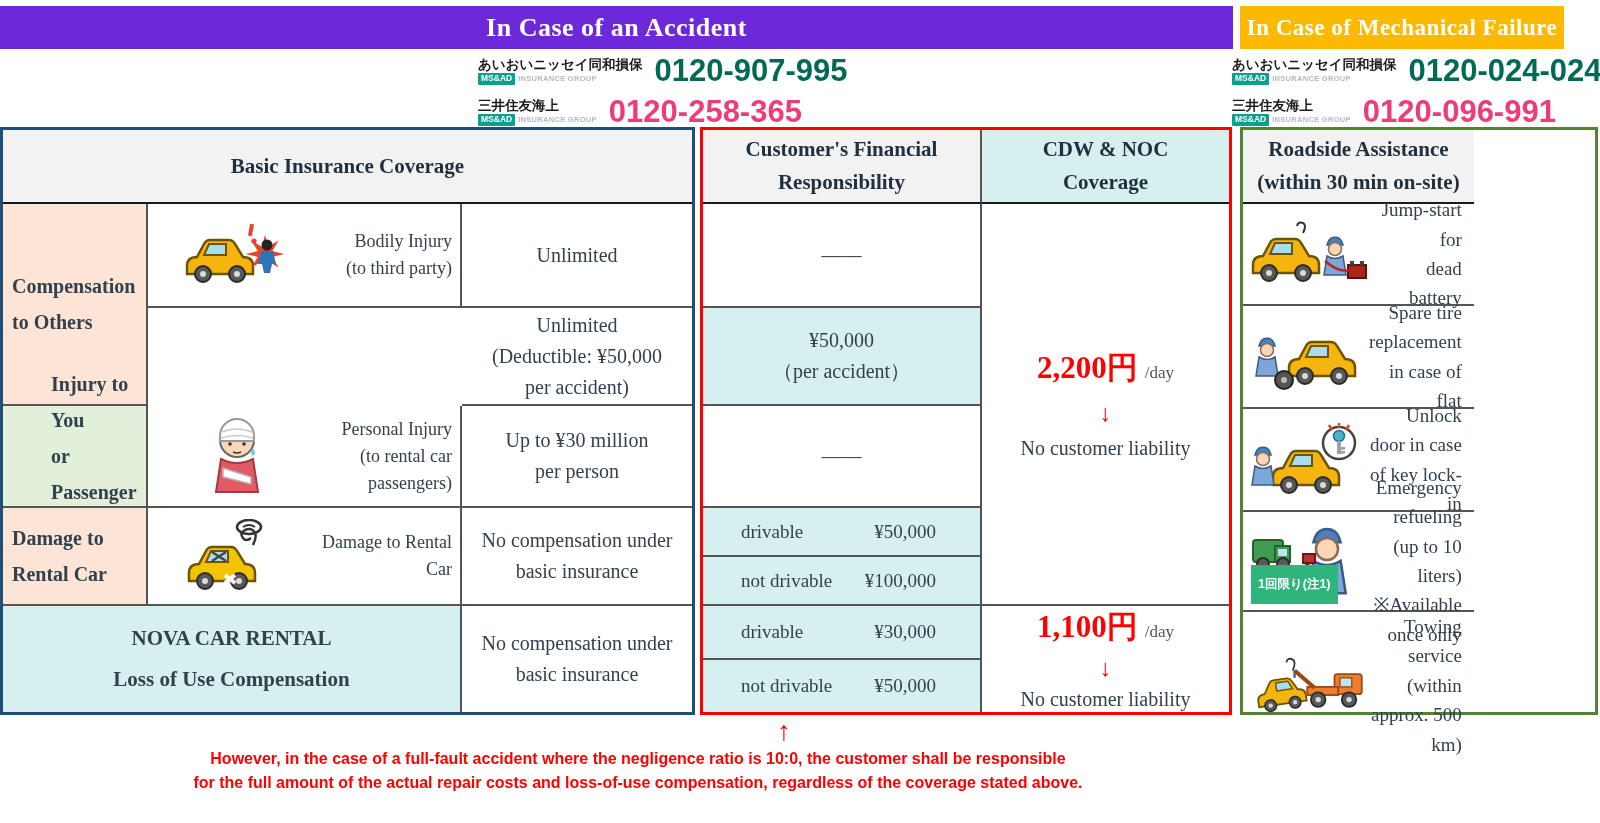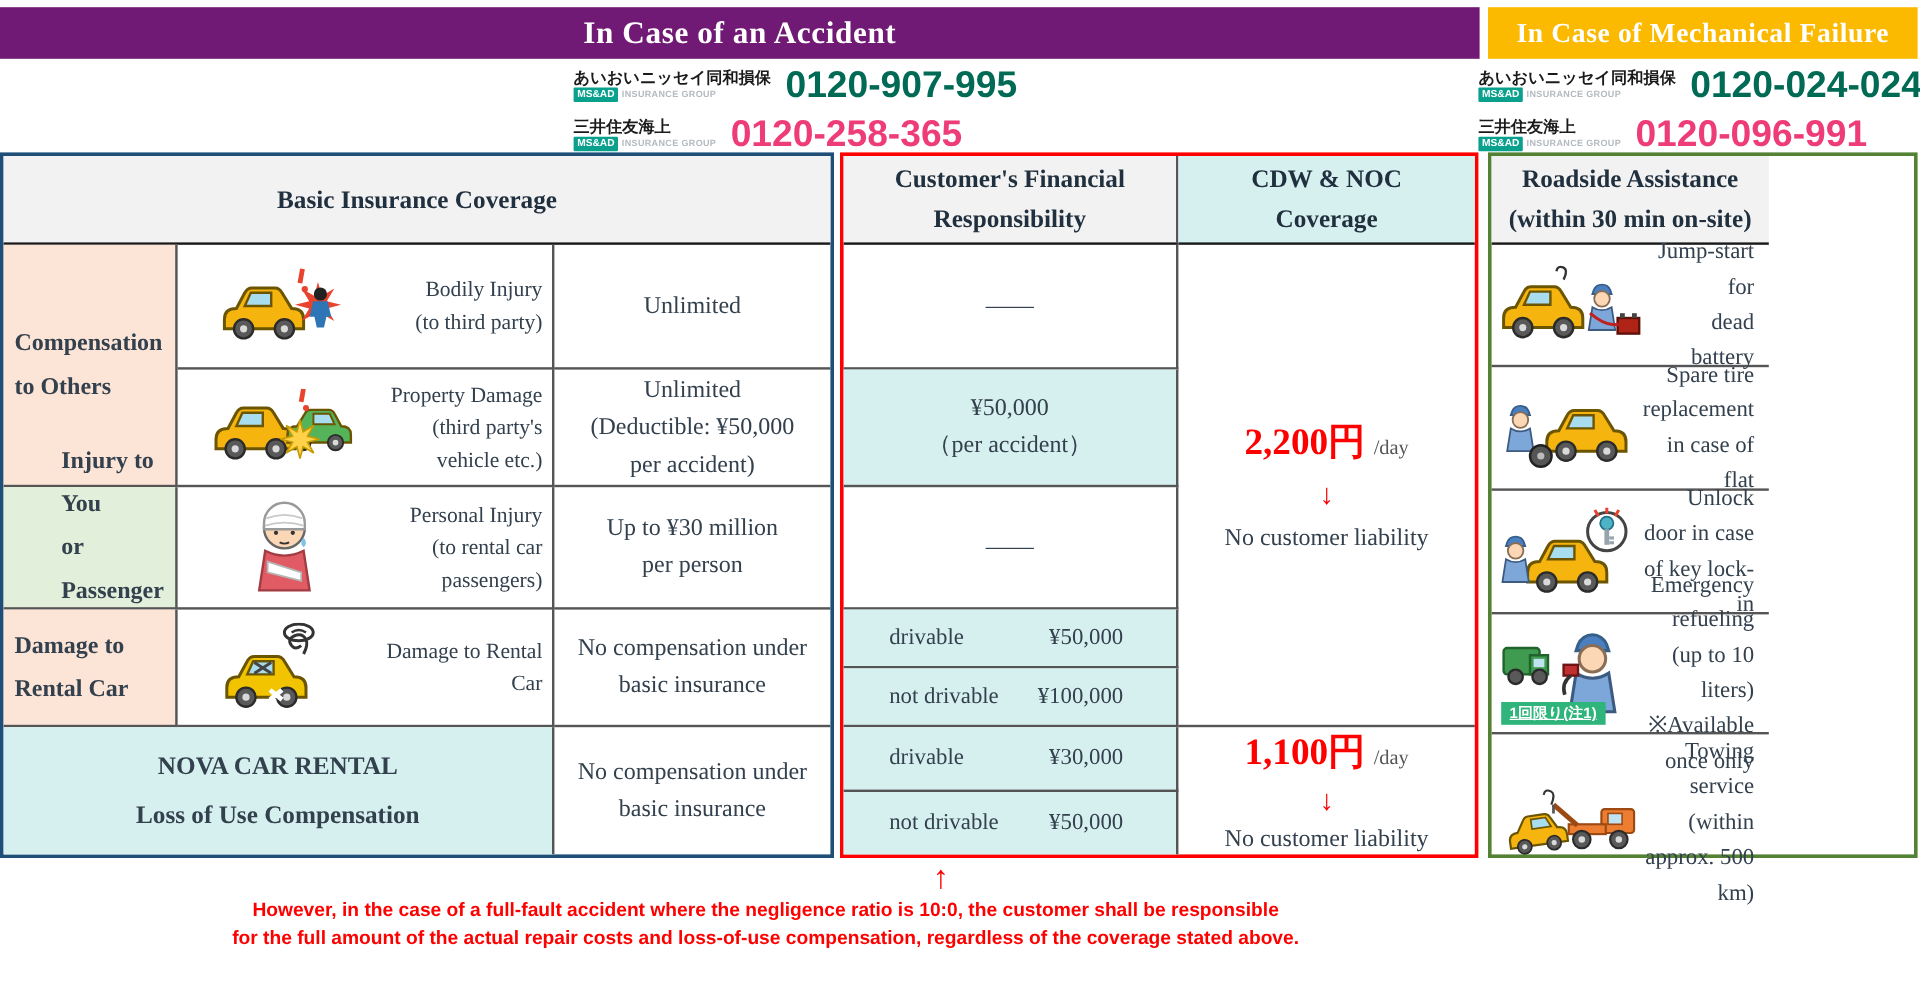--- a/index.html
+++ b/index.html
@@ -3,22 +3,22 @@
 <meta charset="utf-8">
 <style>
   html,body{margin:0;padding:0;background:#fff;}
   #page{position:relative;width:1600px;height:823px;background:#fff;overflow:hidden;
         font-family:"Liberation Serif",serif;color:#2b3a4a;}
   .pl{white-space:pre-line;}
 
   
   .banner{position:absolute;display:flex;align-items:center;justify-content:center;
           color:#fff;font-weight:bold;letter-spacing:.5px;}
-  #banner-accident{left:0;top:6px;width:1233px;height:43px;background:#701a75;font-size:26px;}
-  #banner-mechanical{left:1240px;top:6px;width:358px;height:43px;background:#fbba00;font-size:23px;}
+  #banner-accident{left:0;top:6px;width:1233px;height:43px;background:#6d28d9;font-size:26px;}
+  #banner-mechanical{left:1240px;top:6px;width:324px;height:43px;background:#fbba00;font-size:23px;}
 
   
   .phone-row{position:absolute;display:flex;align-items:center;gap:12px;height:38px;}
   .logo{display:flex;flex-direction:column;justify-content:center;line-height:1.15;
         font-family:"Liberation Sans",sans-serif;}
   .logo .company{font-size:13.5px;font-weight:bold;color:#1a1a1a;white-space:nowrap;}
   .logo .grp{display:flex;align-items:center;gap:3px;margin-top:1px;}
   .logo .chip{background:#0aa08e;color:#fff;font-size:8.5px;font-weight:bold;padding:1px 3px;border-radius:1px;}
   .logo .grptxt{color:#b3bac0;font-size:7.5px;font-weight:bold;letter-spacing:.3px;}
   .phone-num{font-family:"Liberation Sans",sans-serif;font-weight:800;font-size:31px;white-space:nowrap;}
@@ -53,21 +53,21 @@
   .cdw-cell{flex-direction:column;gap:8px;}
   .price-line{display:flex;align-items:baseline;gap:7px;}
   .price{color:#fe0000;font-weight:bold;font-size:31px;}
   .unit{color:#555;font-size:17px;}
   .dn-arrow{color:#fe0000;font-size:24px;line-height:1;}
   .rs-row{justify-content:flex-start;padding-left:8px;}
   .rs-icon{position:relative;width:118px;flex:0 0 auto;display:flex;align-items:center;justify-content:center;}
   .rs-text{flex:1;text-align:right;padding-right:12px;font-size:19px;line-height:1.55;}
   .rs-badge{position:absolute;left:0;bottom:-2px;background:#2fb57c;color:#fff;
             font-family:"Liberation Sans",sans-serif;font-size:12.5px;font-weight:bold;
-            padding:0 7px;white-space:nowrap;text-decoration:underline;}
+            padding:10px 7px;white-space:nowrap;}
 
   
   #note-arrow{position:absolute;left:766px;top:718px;width:36px;text-align:center;color:#fe0000;
               font-weight:bold;font-size:27px;font-family:"Liberation Sans",sans-serif;line-height:1;}
   #note-text{position:absolute;left:0;top:747px;width:1276px;text-align:center;color:#fe0000;
              font-weight:bold;font-family:"Liberation Sans",sans-serif;font-size:16px;line-height:1.52;}
   svg{display:block;}
 </style>
 </head>
 <body>
@@ -162,37 +162,20 @@
               <circle cy="-9" r="5.5" fill="#222"></circle>
               <path d="M-6 -3 h12 l3 13 h-4 l-2 9 h-6 l-2 -9 h-4 z" fill="#2e75b6"></path>
             </g>
         </svg>
       </span>
       <span class="desc pl">Bodily Injury
 (to third party)</span>
     </div>
     <div class="cell noR pl" style="grid-column:3;grid-row:2;">Unlimited</div>
 
-    <div class="cell desc-cell" style="grid-column:2;grid-row:3;">
-      <span class="icon-box">
-        <svg width="118" height="64" viewBox="0 0 118 64">
-          <g transform="translate(0,6)">
-              <use href="#car" fill="#f6b40f"></use>
-            </g>
-          <g transform="translate(116,9.6) scale(-0.8,0.8)">
-              <use href="#car" fill="#55b35a"></use>
-            </g>
-          <rect x="72" y="0" width="4" height="11" fill="#e8432f" transform="rotate(10 74 5)"></rect>
-            <circle cx="77" cy="16" r="2.5" fill="#e8432f"></circle>
-          <use href="#star8" transform="translate(72,42) scale(1.35)" fill="#ffd24a" stroke="#c79a00" stroke-width="1"></use>
-        </svg>
-      </span>
-      <span class="desc pl">Property Damage
-(third party's vehicle etc.)</span>
-    </div>
     <div class="cell noR pl" style="grid-column:3;grid-row:3;">Unlimited
 (Deductible: ¥50,000
 per accident)</div>
 
     <div class="cell label lgreen pl" style="grid-column:1;grid-row:4;padding-left:48px;">Injury to You
 or Passengers</div>
     <div class="cell desc-cell" style="grid-column:2;grid-row:4;">
       <span class="icon-box">
         <svg width="74" height="92" viewBox="0 0 74 92">
           <circle cx="37" cy="30" r="17" fill="#fbd7b5" stroke="#666" stroke-width="2"></circle>

